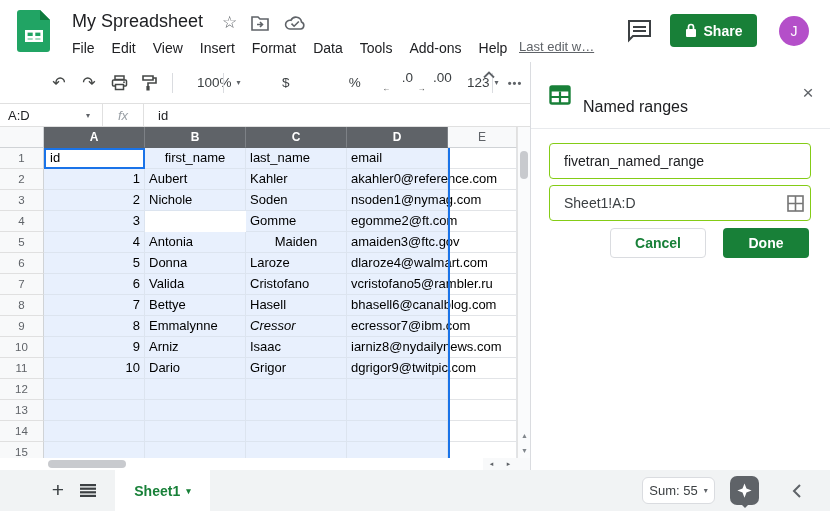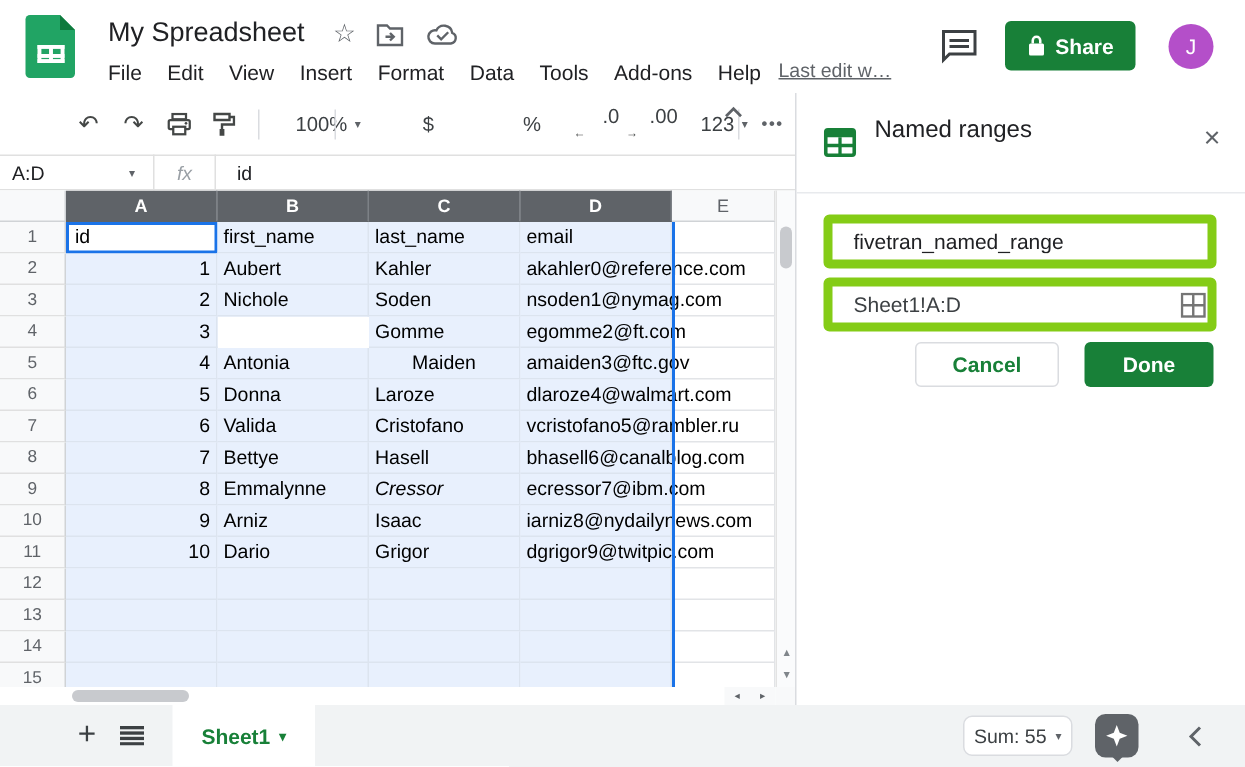--- a/index.html
+++ b/index.html
@@ -91,24 +91,24 @@
   #sum-pill .caret { font-size:8px; color:#5f6368; }
   #explore-btn { position:absolute; left:730px; top:6px; width:29px; height:29px; background:#5f6368;
     border-radius:7px; display:flex; align-items:center; justify-content:center; }
   #explore-btn:after { content:""; position:absolute; left:11px; top:28px; border-left:4px solid transparent;
     border-right:4px solid transparent; border-top:4px solid #5f6368; }
   #collapse-panel { position:absolute; left:791px; top:13px; }
   
   #panel { position:absolute; left:530px; top:62px; width:300px; height:408px; background:#fff; border-left:1px solid #dadce0; }
   #panel-header { position:absolute; left:0; top:0; width:100%; height:67px; border-bottom:1px solid #e8eaed; }
   #panel-icon { position:absolute; left:18px; top:23px; }
-  #panel-title { position:absolute; left:52px; top:16px; font-size:16px; color:#202124; }
+  #panel-title { position:absolute; left:52px; top:36px; font-size:16px; color:#202124; }
   #panel-close { position:absolute; left:263px; top:17px; width:28px; height:28px; font-size:19px; color:#5f6368;
     display:flex; align-items:center; justify-content:center; }
-  .panel-input { position:absolute; left:18px; width:262px; height:36px; border:6px solid #84cc16; border-radius:4px;
+  .panel-input { position:absolute; left:18px; width:262px; height:36px; border:1px solid #84cc16; border-radius:4px;
     background:#fff; font-family:"Liberation Sans", sans-serif; font-size:14px; color:#202124; padding:0 34px 0 14px; outline:none; }
   #range-name-input { top:81px; }
   #range-ref-input { top:123px; color:#3c4043; }
   #range-select-icon { position:absolute; left:256px; top:133px; }
   #panel-actions { position:absolute; left:0; top:166px; width:100%; display:flex; justify-content:flex-end; gap:17px; padding-right:21px; }
   #cancel-btn { width:96px; height:30px; background:#fff; border:1px solid #dadce0; border-radius:4px;
     color:#188038; font-size:14px; font-weight:700; display:flex; align-items:center; justify-content:center; }
   #done-btn { width:86px; height:30px; background:#188038; border:none; border-radius:4px;
     color:#fff; font-size:14px; font-weight:700; display:flex; align-items:center; justify-content:center; }
 </style>
@@ -230,21 +230,21 @@
     <div class="colh sel" style="width: 101px;">A</div>
         <div class="colh sel" style="width: 101px;">B</div>
         <div class="colh sel" style="width: 101px;">C</div>
         <div class="colh sel" style="width: 101px;">D</div>
         <div class="colh" style="width: 69px;">E</div>
       </div>
     <div id="grid-rows">
         <div class="grow">
           <div class="gut">1</div>
           <div class="cell sel active" style="width: 101px;">id</div>
-          <div class="cell sel" style="width: 101px;">first_name</div>
+          <div class="cell sel" style="width: 101px; text-align: center;">first_name</div>
           <div class="cell sel" style="width: 101px;">last_name</div>
           <div class="cell sel email" style="width: 101px;"><span class="ov">email</span></div>
           <div class="cell" style="width: 69px; background: transparent;"></div>
         </div>
         <div class="grow">
           <div class="gut">2</div>
           <div class="cell sel num" style="width: 101px;">1</div>
           <div class="cell sel" style="width: 101px;">Aubert</div>
           <div class="cell sel" style="width: 101px;">Kahler</div>
           <div class="cell sel email" style="width: 101px;"><span class="ov">akahler0@reference.com</span></div>

